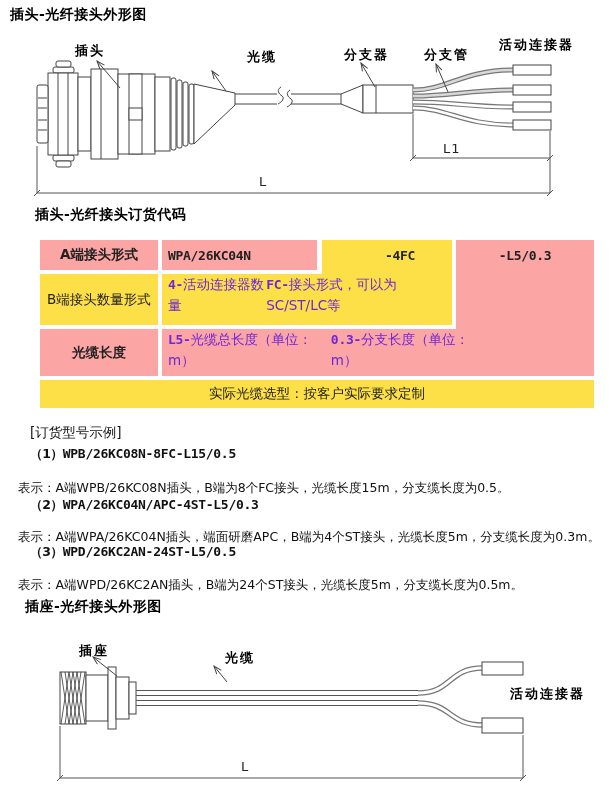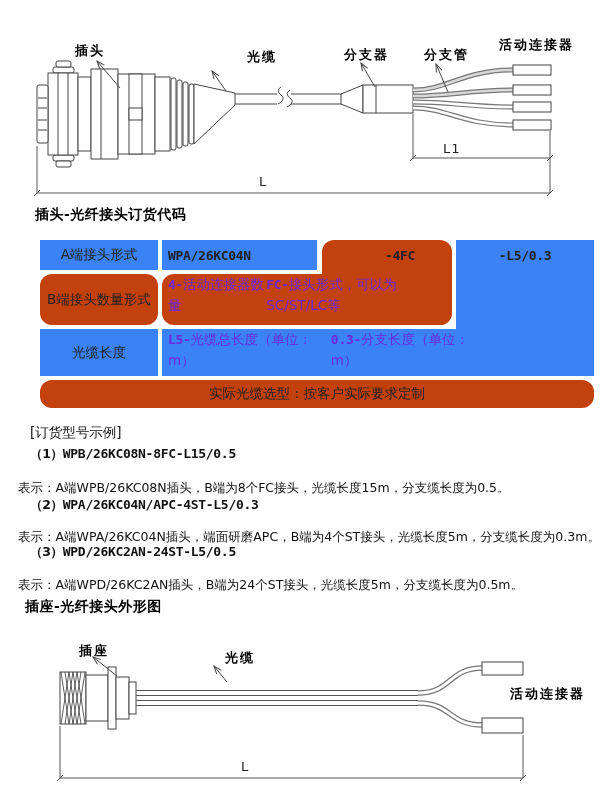--- a/index.html
+++ b/index.html
@@ -4,39 +4,40 @@
 <style>
   html,body{margin:0;padding:0;background:#fff;}
   body{font-family:"DejaVu Sans",sans-serif;color:#111;}
   #page{position:relative;width:616px;height:791px;background:#fff;overflow:hidden;}
   .abs{position:absolute;}
   .sec-title{font-size:14px;font-weight:bold;color:#000;letter-spacing:0.5px;}
   .code{font-family:"DejaVu Sans Mono",monospace;font-weight:bold;letter-spacing:-0.3px;}
   
   .cell{position:absolute;display:flex;align-items:center;justify-content:center;
         font-size:13.5px;color:#222;}
-  .cell.green{background:#3b82f6;}
-  .cell.gray{background:#c2410c;border-radius:12px;}
+  .cell.green{background:#fca5a5;font-weight:bold;}
+  .cell.gray{background:#fde047;}
   .cell.left{justify-content:flex-start;padding-left:6px;box-sizing:border-box;text-align:right;}
   .desc-lines{position:absolute;font-size:13.5px;color:#6d28d9;display:flex;
               justify-content:center;line-height:21px;}
   .desc-lines .code{font-size:13px;}
   
   .ex-code{position:absolute;font-size:13px;color:#111;}
   .ex-code .num{font-family:"DejaVu Sans",sans-serif;font-weight:bold;font-size:12.5px;}
   .ex-desc{position:absolute;font-size:12.5px;color:#111;letter-spacing:0;margin-top:16px;}
   svg text{font-family:"DejaVu Sans",sans-serif;}
   .dlabel{font-size:13px;font-weight:bold;fill:#000;letter-spacing:2px;}
   .dim-text{font-size:13px;font-weight:normal;fill:#222;letter-spacing:1px;}
 </style>
 </head>
 <body>
 
 <div id="page">
 
+  <div class="abs sec-title" style="left:10px;top:6px;">插头-光纤接头外形图</div>
 
   <svg class="abs" style="left:0;top:30px;" width="616" height="170" viewBox="0 0 616 170">
     <defs>
       <marker id="arrh" markerWidth="12" markerHeight="10" refX="9" refY="3.5" orient="auto" markerUnits="userSpaceOnUse">
         <path d="M1,0.5 L9,3.5 L1,6.5" fill="none" stroke="#444" stroke-width="1"></path>
       </marker>
     </defs>
 
     <g stroke="#444" fill="#fff" stroke-width="1">
       <rect x="53" y="37" width="21" height="6" rx="2"></rect>

